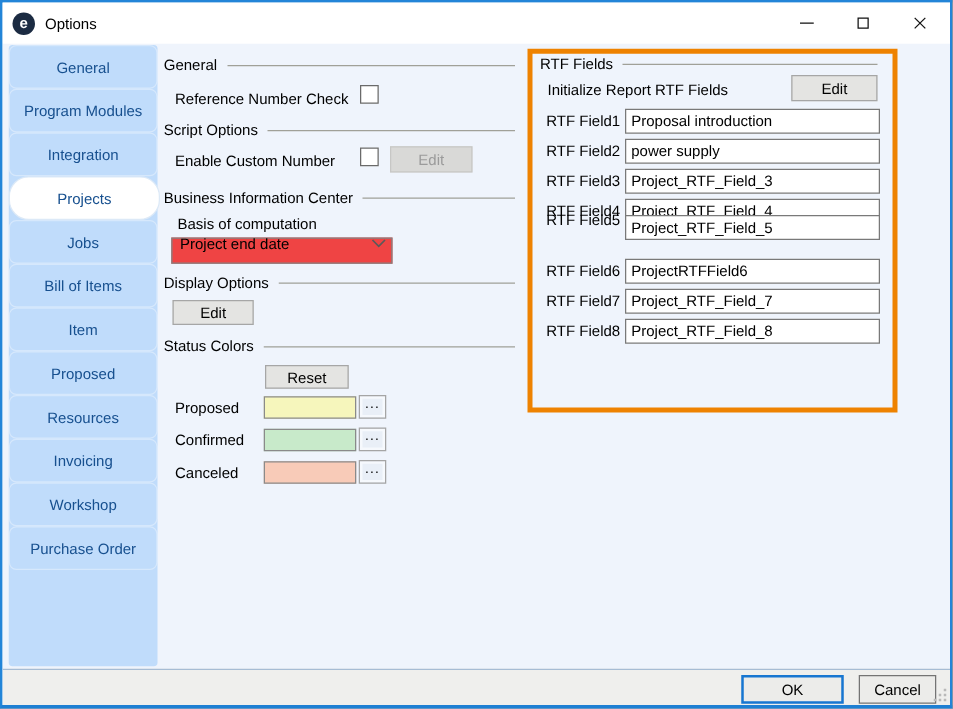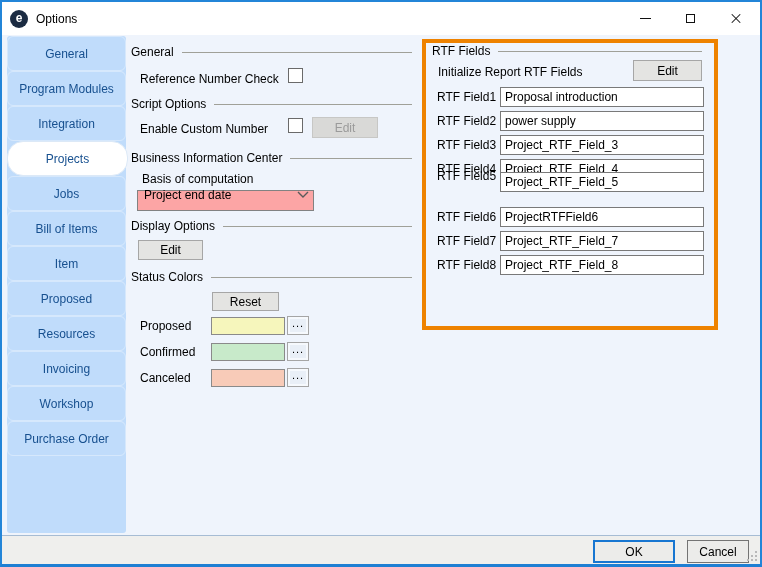--- a/index.html
+++ b/index.html
@@ -75,21 +75,21 @@
     cursor:default;
   }
   .btn.disabled{ background:#D9D9D7; color:#9B9B9B; border-color:#C7C7C5; }
   .btn.dots{
     background:#E9EFF7; border:1px solid #A5A5A5;
     box-shadow:inset 0 0 0 2px #F6F9FD; font-size:11px; letter-spacing:1px;
     padding-bottom:5px;
   }
 
   .combo{
-    position:absolute; background:#fca5a5; border:1px solid #828282;
+    position:absolute; background:#ef4444; border:1px solid #828282;
     display:flex; align-items:center; justify-content:space-between;
     font-size:12px; padding:0 4px 12px 6px; color:#000;
   }
   .combo svg{ display:block; }
 
   .swatch{ position:absolute; border:1px solid #8A8A8A; }
 
   
   .rtf-rect{
     position:absolute; left:420px; top:4px; width:296px; height:291px;

